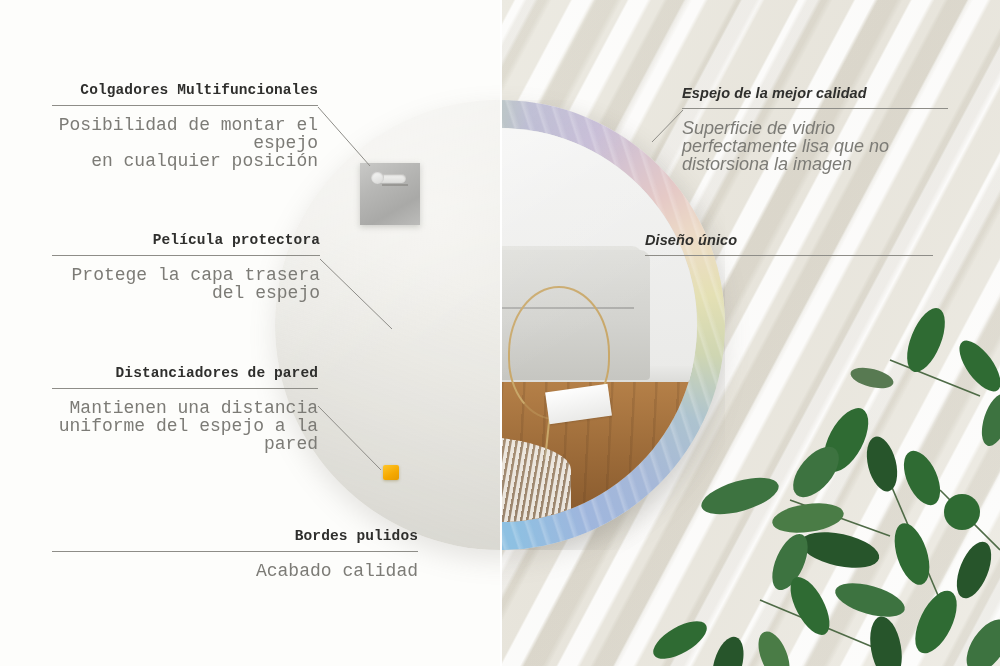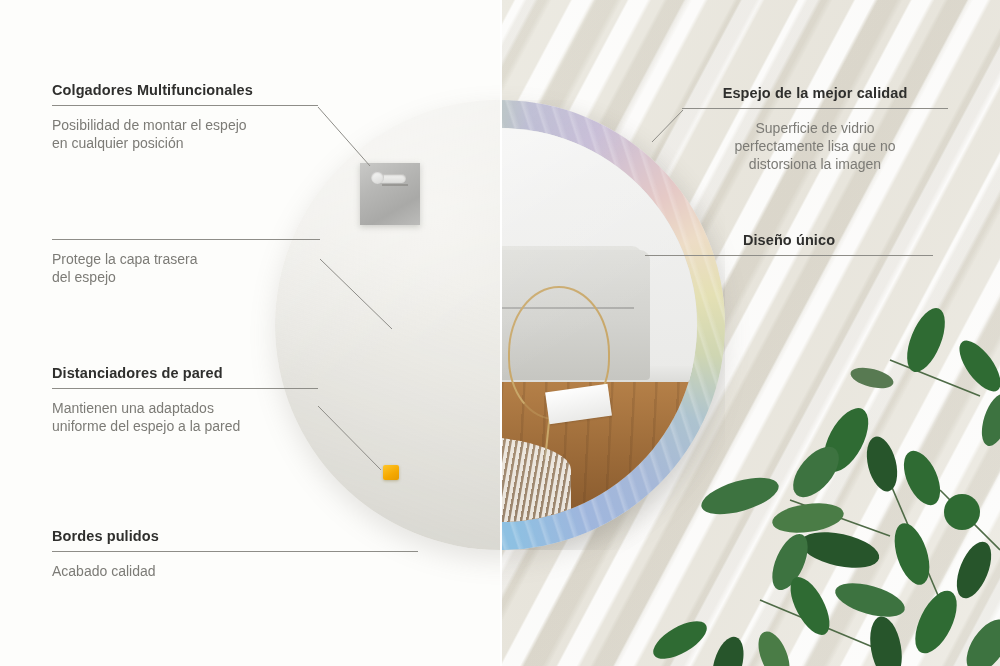--- a/index.html
+++ b/index.html
@@ -162,28 +162,28 @@
     border-radius:2px;
     box-shadow:0 1px 3px rgba(120,100,20,.35);
   }
 
   
   .foliage { position:absolute; left:640px; top:300px; width:380px; height:380px; z-index:8; }
   .foliage svg { width:100%; height:100%; display:block; }
 
   
   .callout { position:absolute; z-index:10; }
-  .callout.left { text-align:left; }
-  .callout.right { text-align:center; }
+  .callout.left { text-align:right;font-family:Liberation Mono, monospace; }
+  .callout.right { text-align:left;font-style:italic; }
   .co-title {
     font-size:14.5px; font-weight:bold; color:#2f2f2d; letter-spacing:.1px;
     white-space:nowrap;
   }
   .co-rule { height:1px; background:#8e8d88; margin:7px 0 10px 0; }
-  .co-desc { font-size:14px; color:#7c7b76; line-height:18px; white-space:pre-line; }
+  .co-desc { font-size:18px; color:#7c7b76; line-height:18px; white-space:pre-line; }
 
   .leaders { position:absolute; inset:0; z-index:9; pointer-events:none; }
   .leaders svg { width:1000px; height:666px; display:block; }
 </style>
 </head>
 <body>
 
 <div id="stage">
 
   <div class="bg-left"></div>
@@ -276,29 +276,30 @@
   </div>
 
   <div class="callout left" style="left:52px; top:82px; width:266px;">
     <div class="co-title">Colgadores Multifuncionales</div>
     <div class="co-rule"></div>
     <div class="co-desc">Posibilidad de montar el espejo
 en cualquier posición</div>
   </div>
 
   <div class="callout left" style="left:52px; top:232px; width:268px;">
+    <div class="co-title">Película protectora</div>
     <div class="co-rule"></div>
     <div class="co-desc">Protege la capa trasera
 del espejo</div>
   </div>
 
   <div class="callout left" style="left:52px; top:365px; width:266px;">
     <div class="co-title">Distanciadores de pared</div>
     <div class="co-rule"></div>
-    <div class="co-desc">Mantienen una adaptados
+    <div class="co-desc">Mantienen una distancia
 uniforme del espejo a la pared</div>
   </div>
 
   <div class="callout left" style="left:52px; top:528px; width:366px;">
     <div class="co-title">Bordes pulidos</div>
     <div class="co-rule"></div>
     <div class="co-desc">Acabado calidad</div>
   </div>
 
   <div class="callout right" style="left:682px; top:85px; width:266px;">

